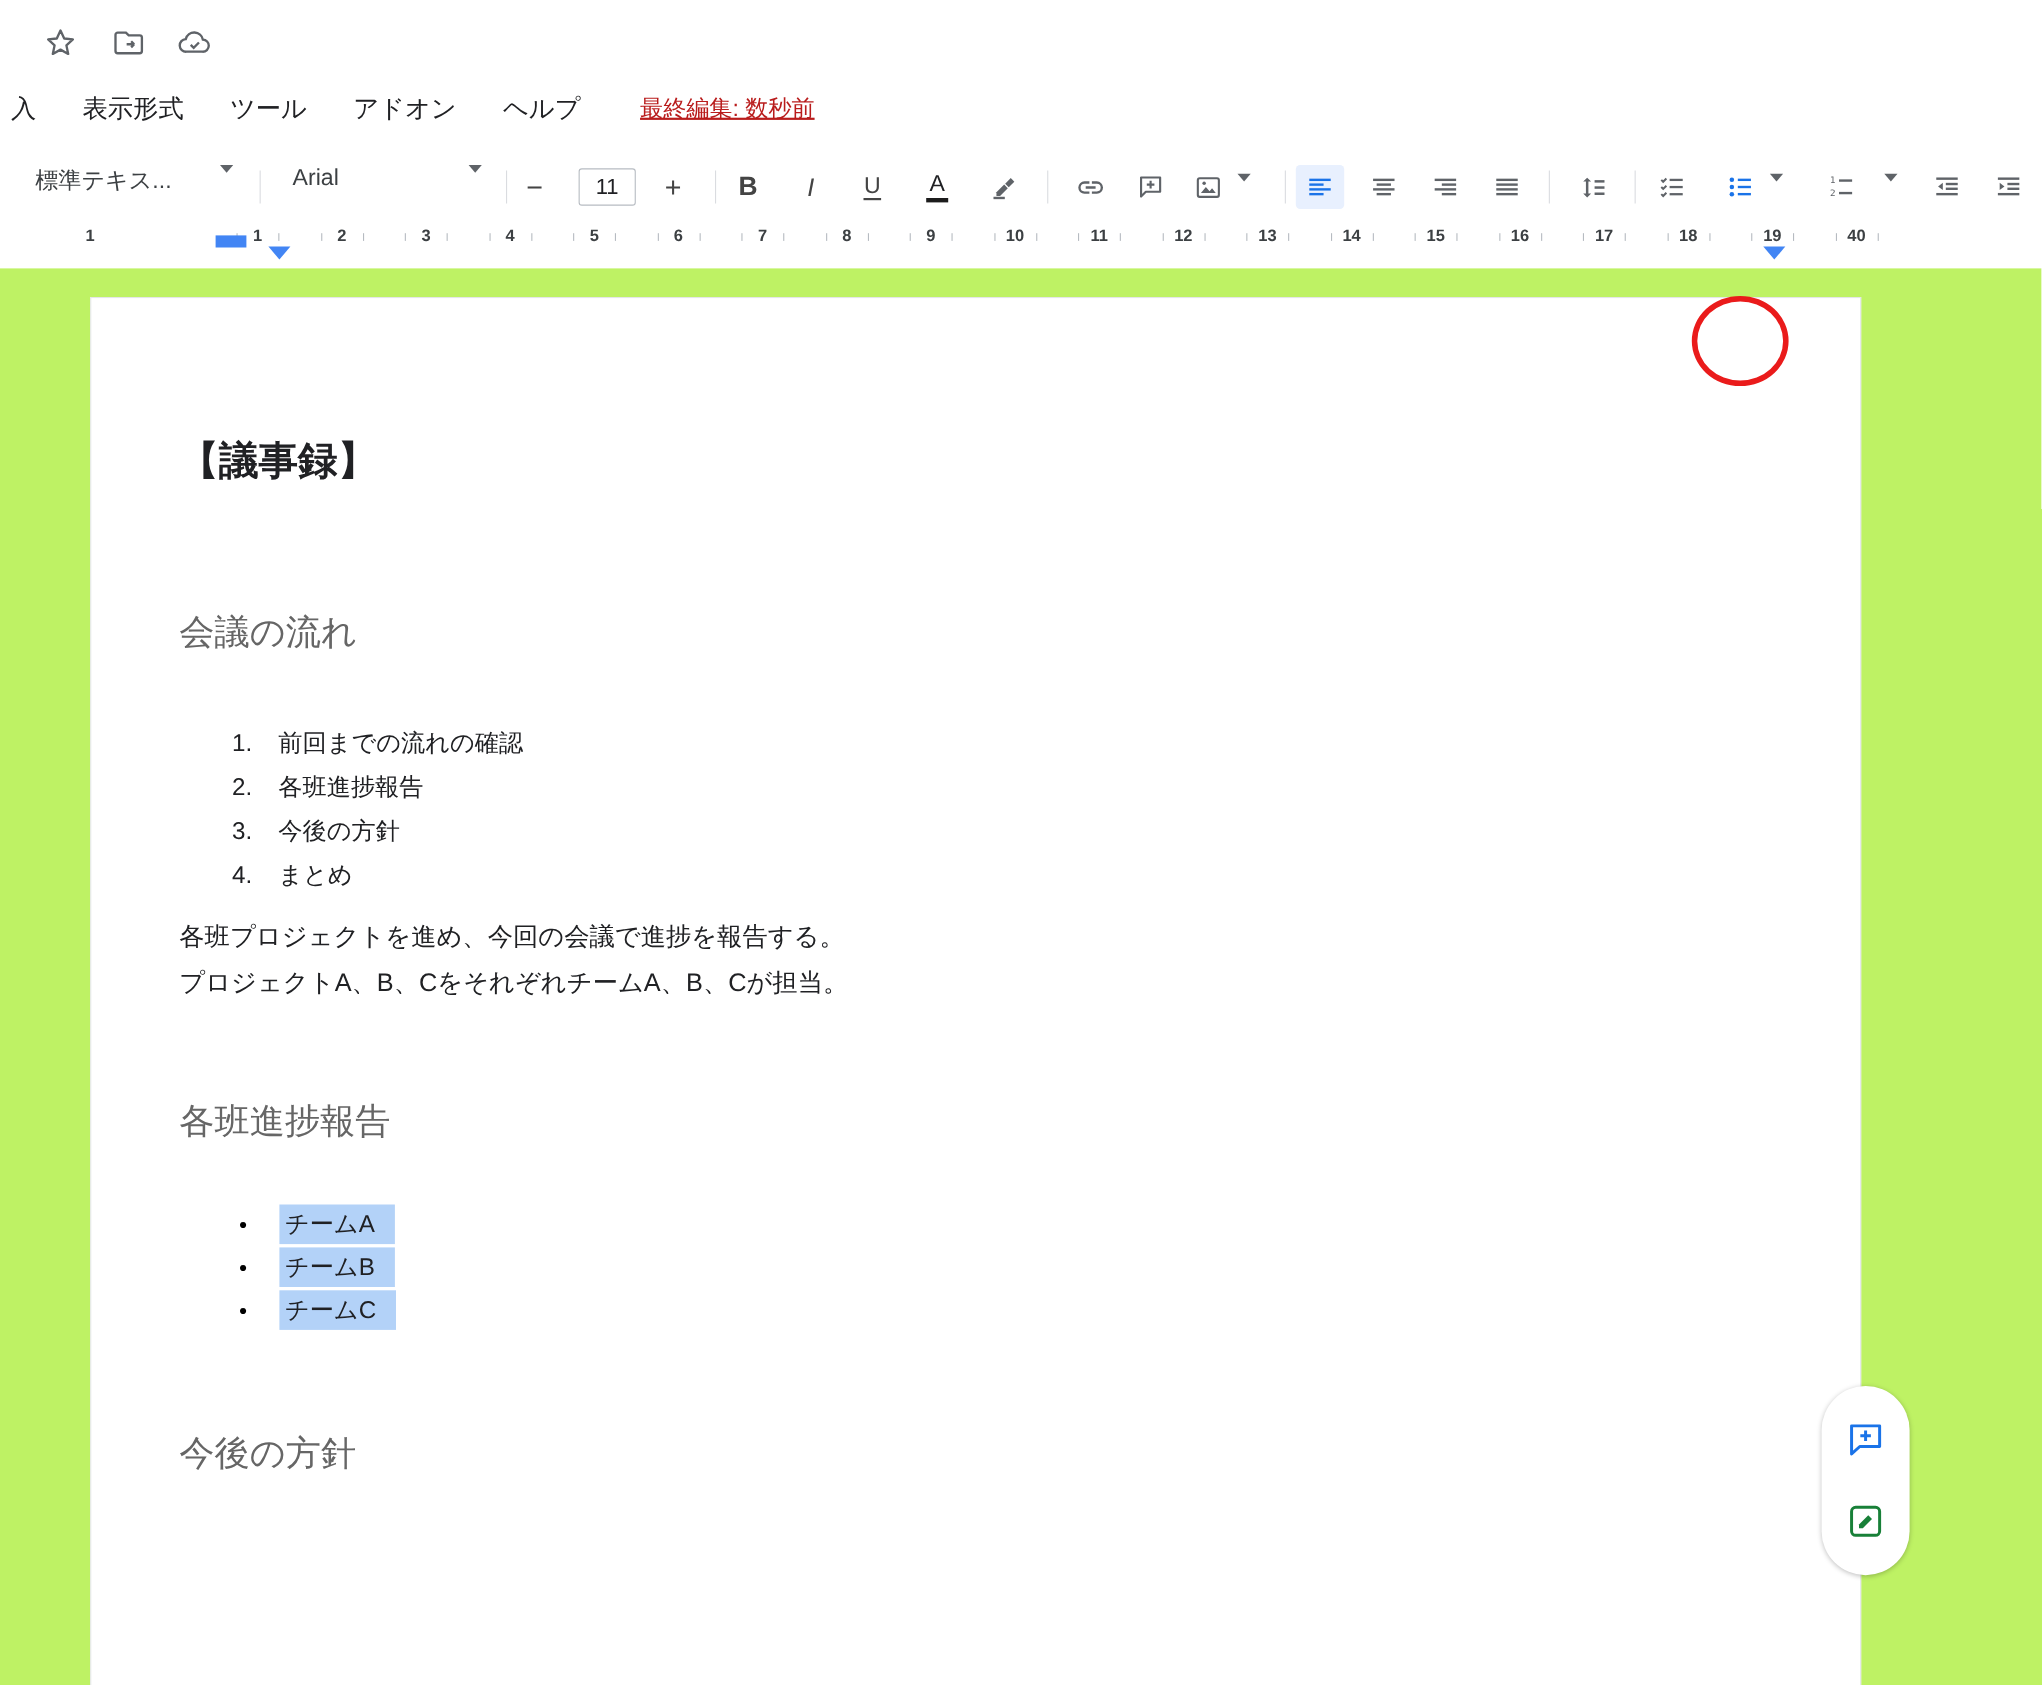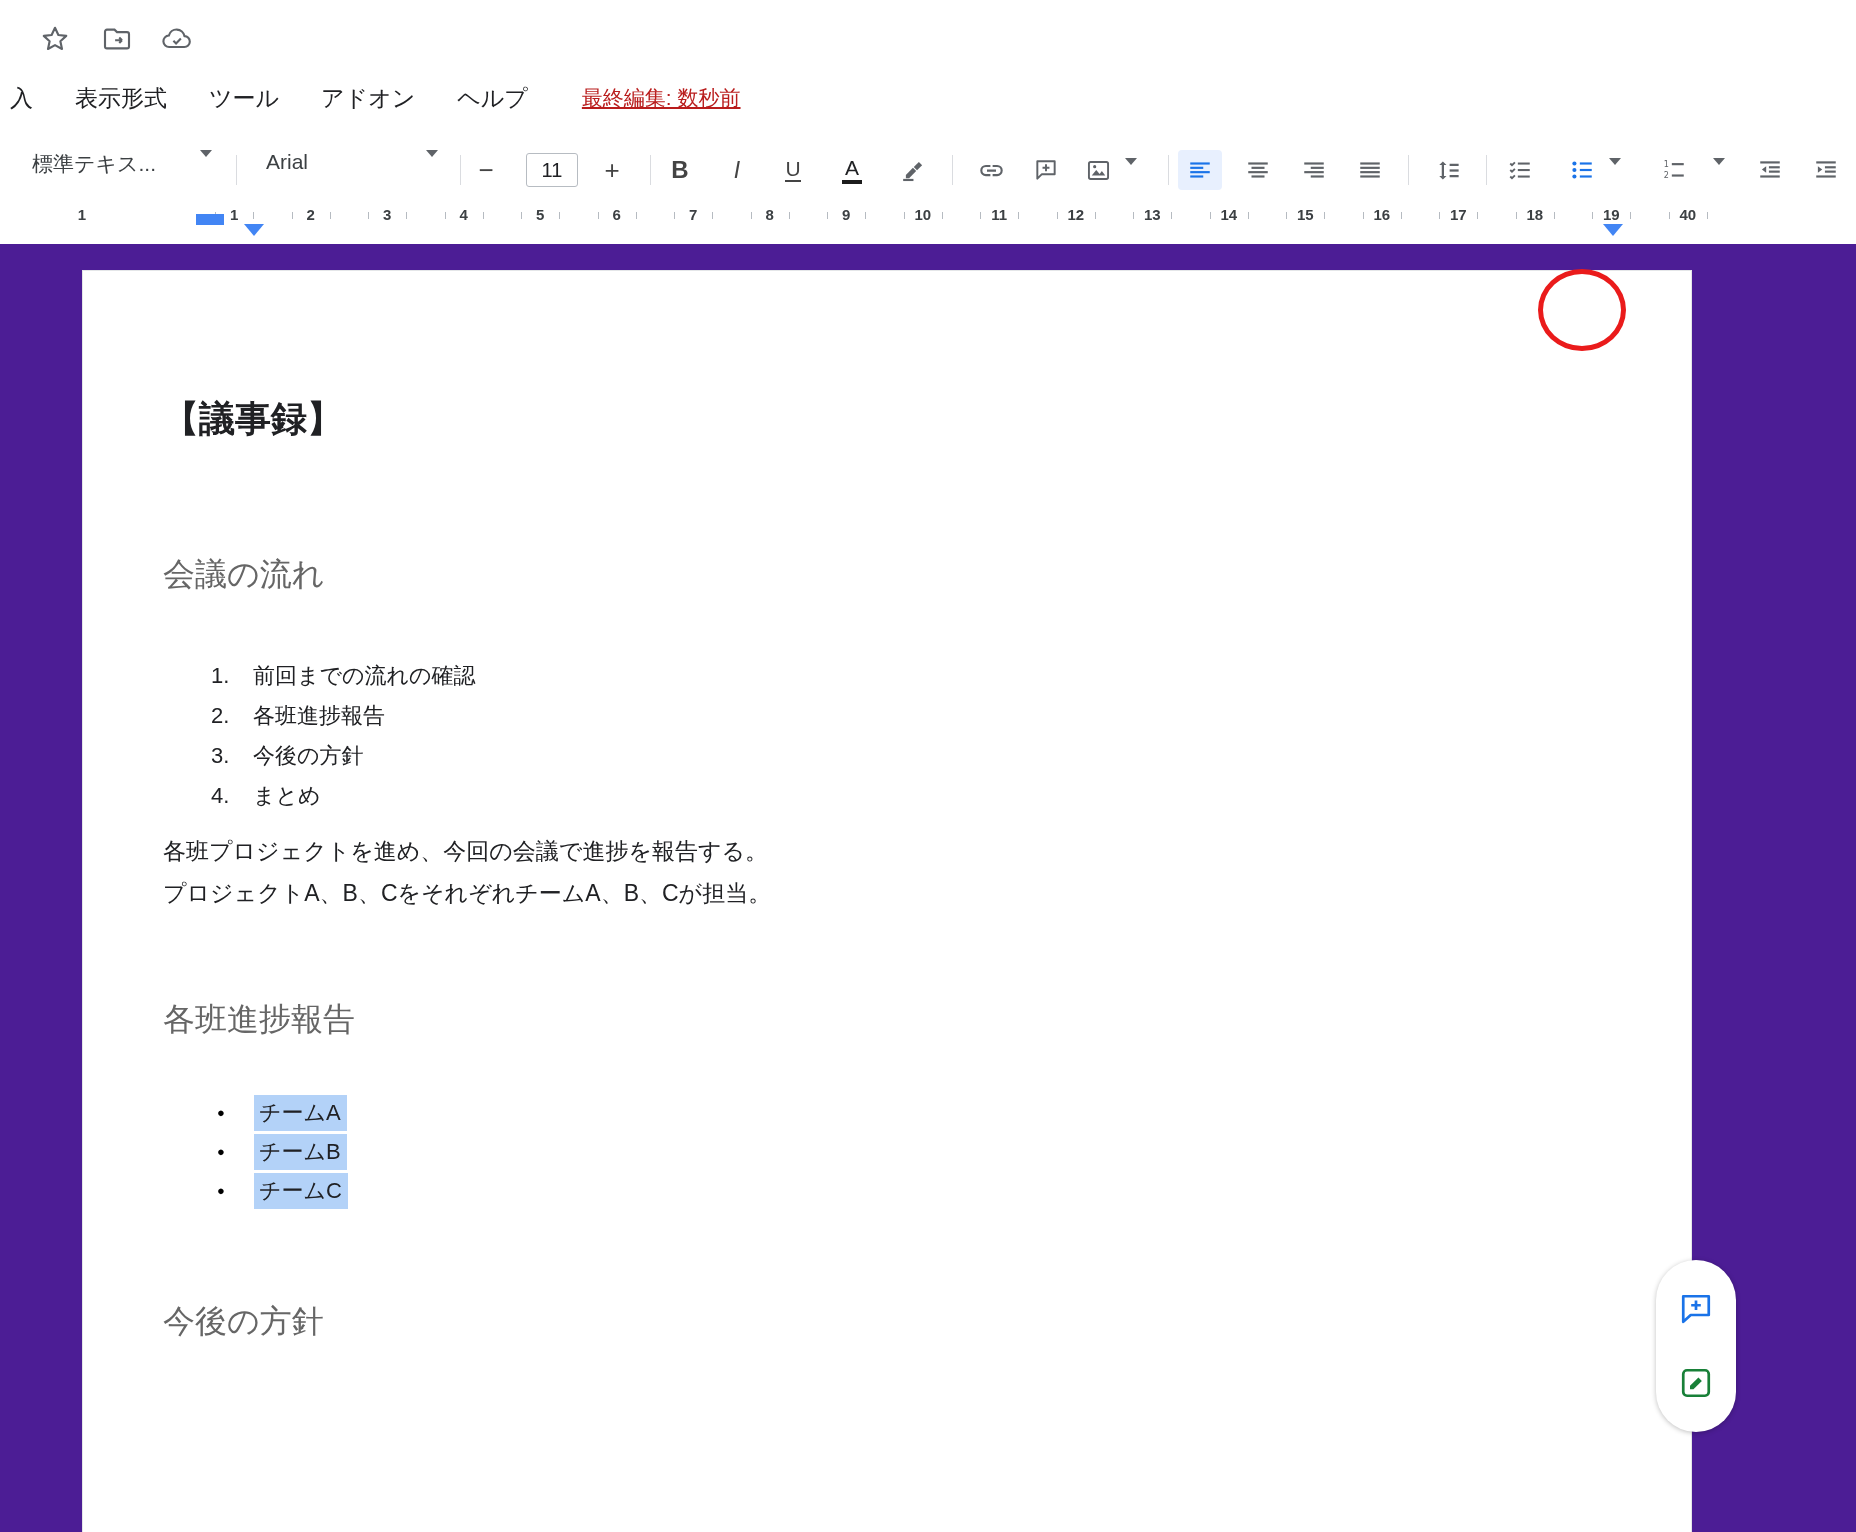--- a/index.html
+++ b/index.html
@@ -43,38 +43,38 @@
   .ruler-cell { position:relative; width:76.5px; text-align:center; font-size:15px; color:#3c4043; line-height:30px; font-weight:bold; }
   .ruler-cell::before, .ruler-cell::after { content:""; position:absolute; top:12px; width:1px; height:7px; background:#b6bbc1; }
   .ruler-cell::before { left:25%; }
   .ruler-cell::after { left:75%; }
   #indent-firstline { position:absolute; left:196px; top:14px; width:28px; height:11px; background:#4285f4; cursor:ew-resize; }
   .indent-triangle { position:absolute; width:0; height:0; border-left:10px solid transparent; border-right:10px solid transparent; border-top:12px solid #4285f4; cursor:ew-resize; }
   #indent-left { left:244px; top:24px; }
   #indent-right { left:1603px; top:24px; }
 
   
-  #canvas { position:absolute; left:0; top:244px; width:1856px; height:1288px; background:#4c1d95; overflow:hidden; }
+  #canvas { position:absolute; left:0; top:244px; width:1856px; height:1288px; background:#bef264; overflow:hidden; }
   #page { position:absolute; left:82px; top:26px; width:1610px; height:1400px; background:#fff; border:1px solid #e4e6e8; }
   #doc-content { padding:126px 80px 0 80px; color:#202124; }
   #doc-title { font-size:36px; font-weight:bold; line-height:44px; }
   .doc-heading { font-size:32px; font-weight:400; color:#666666; line-height:38px; }
   #h-agenda { margin-top:114px; }
   #h-previous { margin-top:79px; }
   #h-progress { margin-top:86px; }
   #h-future { margin-top:92px; }
   #agenda-list { margin-top:63px; }
   .olist-row { display:flex; margin-left:48px; line-height:40px; font-size:22px; }
   .olist-num { width:42px; }
   #doc-paragraphs { margin-top:14px; }
   .doc-par { font-size:23px; line-height:42px; }
   #team-list { margin-top:55px; }
   .ulist-row { display:flex; align-items:center; margin-left:54px; height:39px; font-size:22px; }
   .ulist-bullet { width:42px; font-size:13px; color:#000; }
-  .ulist-text { background:#b3d2f8; padding:3px 6px 3px 5px; margin-left:-5px; }
+  .ulist-text { background:#b3d2f8; padding:3px 18px 3px 5px; margin-left:-5px; }
 
   
   #floating-actions { position:absolute; left:1656px; top:1016px; width:80px; height:172px; background:#fff; border-radius:40px; box-shadow:0 1px 5px rgba(0,0,0,0.25); display:flex; flex-direction:column; align-items:center; justify-content:center; gap:26px; }
   .fab-btn { width:48px; height:48px; display:flex; align-items:center; justify-content:center; border-radius:50%; cursor:pointer; }
 </style>
 </head>
 <body>
 
 <div id="app">
 

